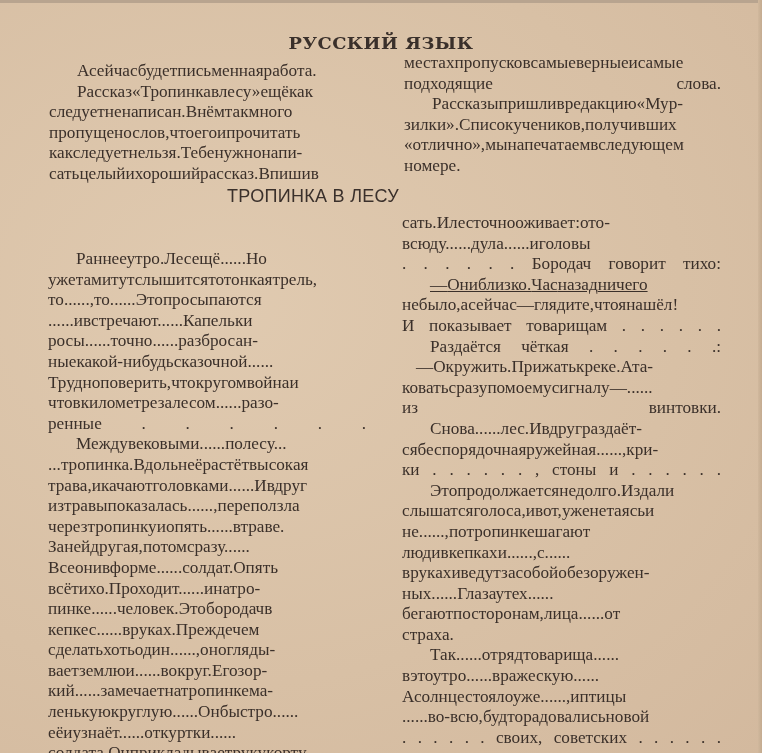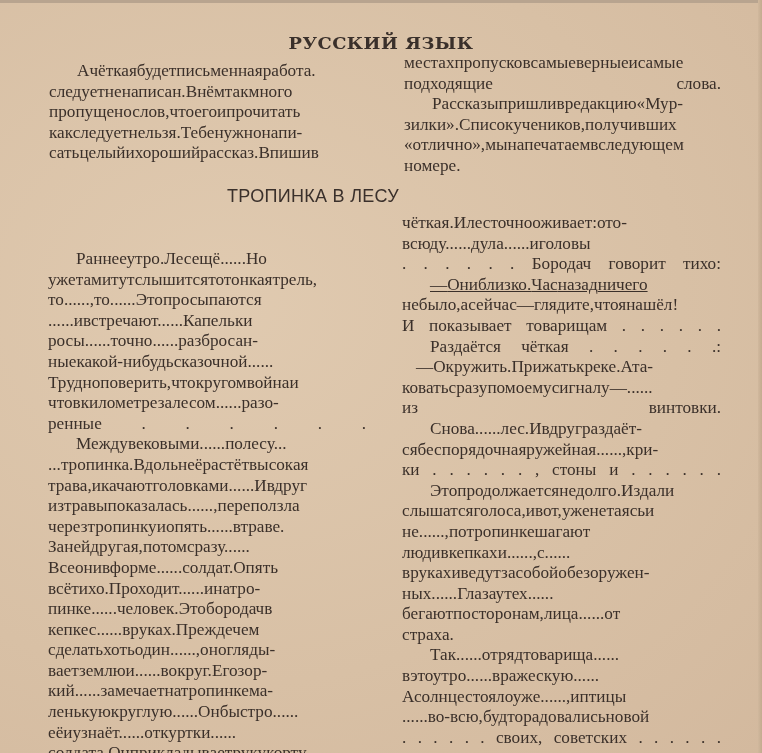--- a/index.html
+++ b/index.html
@@ -47,21 +47,22 @@
 </style>
 </head>
 <body>
 
 <div class="top-edge"></div>
 <div class="right-edge"></div>
 
 <div class="section-title">РУССКИЙ ЯЗЫК</div>
 
 <div class="col intro-left">
-    <div class="line" style="padding-left: 28px;"><span>А</span><span>чёткая</span><span>будет</span><span>письменная</span><span>работа.</span></div>
+    <div class="line" style="padding-left: 28px;"><span>А</span><span>сейчас</span><span>будет</span><span>письменная</span><span>работа.</span></div>
+    <div class="line" style="padding-left: 28px;"><span>Рассказ</span><span>«Тропинка</span><span>в</span><span>лесу»</span><span>ещё</span><span>как</span></div>
     <div class="line"><span>следует</span><span>не</span><span>написан.</span><span>В</span><span>нём</span><span>так</span><span>много</span></div>
     <div class="line"><span>пропущено</span><span>слов,</span><span>что</span><span>его</span><span>и</span><span>прочитать</span></div>
     <div class="line"><span>как</span><span>следует</span><span>нельзя.</span><span>Тебе</span><span>нужно</span><span>напи-</span></div>
     <div class="line"><span>сать</span><span>целый</span><span>и</span><span>хороший</span><span>рассказ.</span><span>Впиши</span><span>в</span></div>
   </div>
 <div class="col intro-right">
     <div class="line"><span>местах</span><span>пропусков</span><span>самые</span><span>верные</span><span>и</span><span>самые</span></div>
     <div class="line" style="justify-content: flex-start; white-space: pre;">подходящие слова.</div>
     <div class="line" style="padding-left: 28px;"><span>Рассказы</span><span>пришли</span><span>в</span><span>редакцию</span><span>«Мур-</span></div>
     <div class="line"><span>зилки».</span><span>Список</span><span>учеников,</span><span>получивших</span></div>
@@ -93,21 +94,21 @@
     <div class="line"><span>кепке</span><span>с</span><span>.</span><span>.</span><span>.</span><span>.</span><span>.</span><span>.</span><span>в</span><span>руках.</span><span>Прежде</span><span>чем</span></div>
     <div class="line"><span>сделать</span><span>хоть</span><span>один</span><span>.</span><span>.</span><span>.</span><span>.</span><span>.</span><span>.</span><span>,</span><span>он</span><span>огляды-</span></div>
     <div class="line"><span>вает</span><span>землю</span><span>и</span><span>.</span><span>.</span><span>.</span><span>.</span><span>.</span><span>.</span><span>вокруг.</span><span>Его</span><span>зор-</span></div>
     <div class="line"><span>кий</span><span>.</span><span>.</span><span>.</span><span>.</span><span>.</span><span>.</span><span>замечает</span><span>на</span><span>тропинке</span><span>ма-</span></div>
     <div class="line"><span>ленькую</span><span>круглую</span><span>.</span><span>.</span><span>.</span><span>.</span><span>.</span><span>.</span><span>Он</span><span>быстро</span><span>.</span><span>.</span><span>.</span><span>.</span><span>.</span><span>.</span></div>
     <div class="line"><span>её</span><span>и</span><span>узнаёт</span><span>.</span><span>.</span><span>.</span><span>.</span><span>.</span><span>.</span><span>от</span><span>куртки</span><span>.</span><span>.</span><span>.</span><span>.</span><span>.</span><span>.</span></div>
     <div class="line"><span>солдата.</span><span>Он</span><span>прикладывает</span><span>руку</span><span>ко</span><span>рту,</span></div>
     <div class="line"><span>и</span><span>на</span><span>весь</span><span>лес</span><span>раздаётся</span><span>.</span><span>.</span><span>.</span><span>.</span><span>.</span><span>.</span><span>ку-</span></div>
   </div>
 <div class="col story-right">
-    <div class="line"><span>чёткая.</span><span>И</span><span>лес</span><span>точно</span><span>оживает:</span><span>ото-</span></div>
+    <div class="line"><span>сать.</span><span>И</span><span>лес</span><span>точно</span><span>оживает:</span><span>ото-</span></div>
     <div class="line"><span>всюду</span><span>.</span><span>.</span><span>.</span><span>.</span><span>.</span><span>.</span><span>дула</span><span>.</span><span>.</span><span>.</span><span>.</span><span>.</span><span>.</span><span>и</span><span>головы</span></div>
     <div class="line" style="justify-content: flex-start; white-space: pre;">. . . . . . Бородач говорит тихо:</div>
     <div class="line" style="padding-left: 28px; text-decoration: underline;"><span>—</span><span>Они</span><span>близко.</span><span>Час</span><span>назад</span><span>ничего</span></div>
     <div class="line"><span>не</span><span>было,</span><span>а</span><span>сейчас—глядите,</span><span>что</span><span>я</span><span>нашёл!</span></div>
     <div class="line" style="justify-content: flex-start; white-space: pre;">И показывает товарищам . . . . . .</div>
     <div class="line" style="padding-left: 28px; justify-content: flex-start; white-space: pre;">Раздаётся чёткая . . . . . .:</div>
     <div class="line" style="padding-left: 14px;"><span>—</span><span>Окружить.</span><span>Прижать</span><span>к</span><span>реке.</span><span>Ата-</span></div>
     <div class="line"><span>ковать</span><span>сразу</span><span>по</span><span>моему</span><span>сигналу—</span><span>.</span><span>.</span><span>.</span><span>.</span><span>.</span><span>.</span></div>
     <div class="line" style="justify-content: flex-start; white-space: pre;">из винтовки.</div>
     <div class="line" style="padding-left: 28px;"><span>Снова</span><span>.</span><span>.</span><span>.</span><span>.</span><span>.</span><span>.</span><span>лес.</span><span>И</span><span>вдруг</span><span>раздаёт-</span></div>

